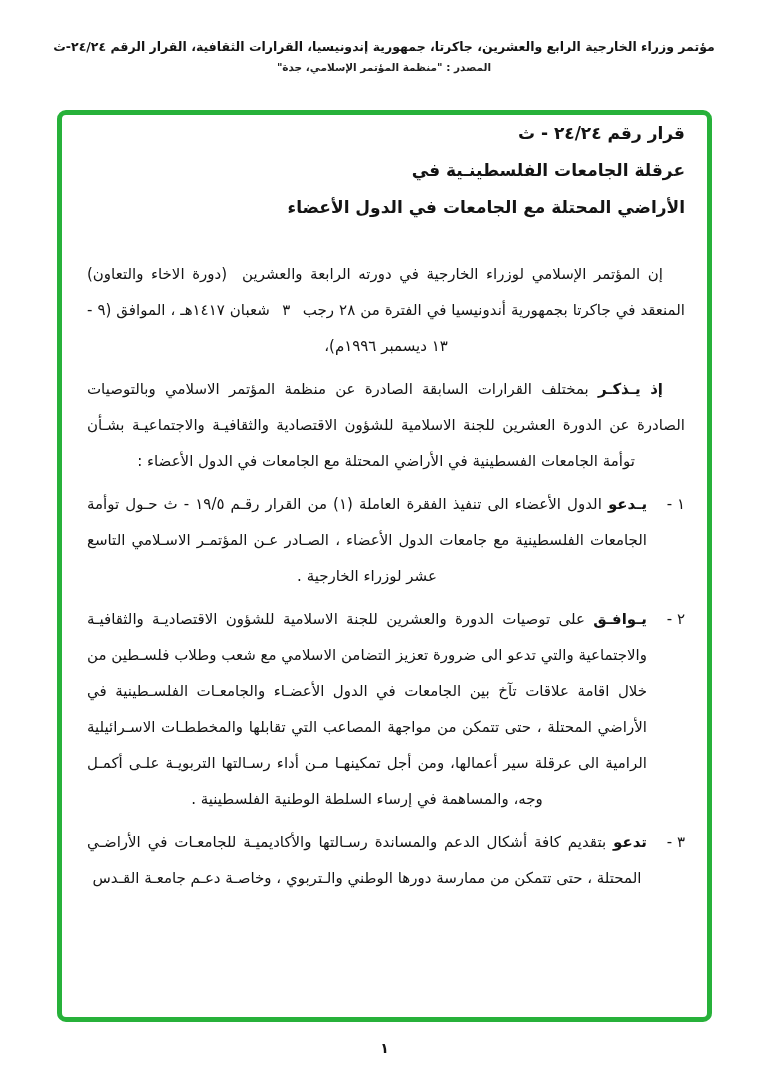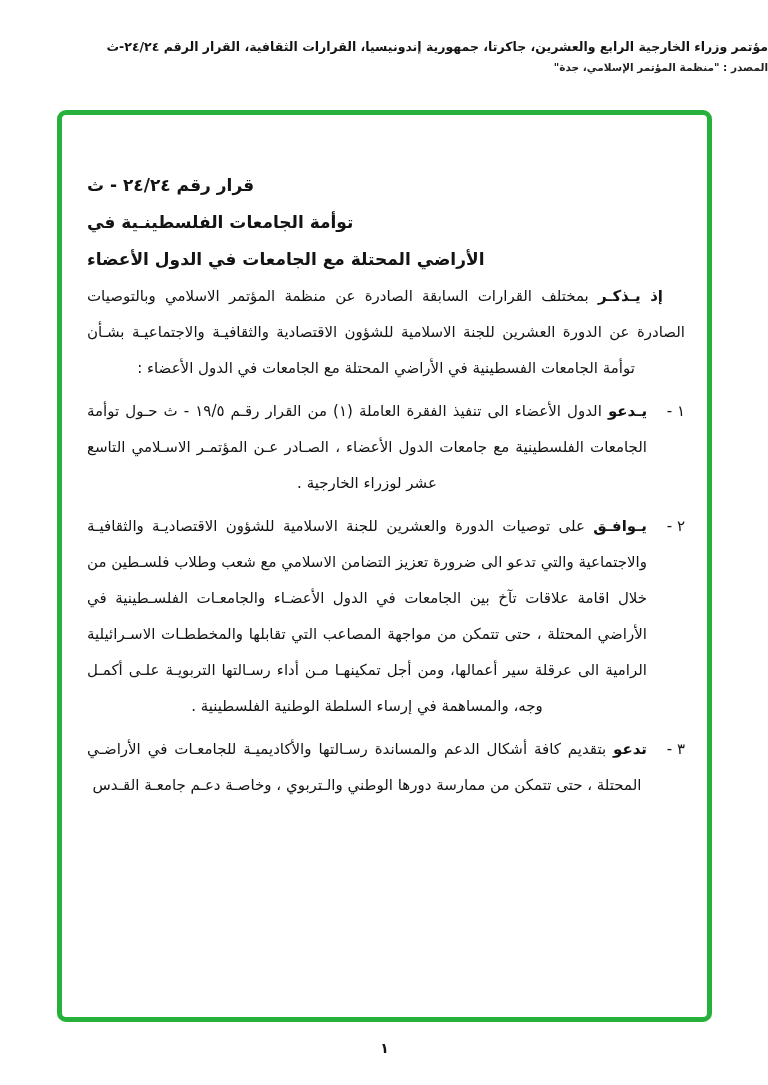--- a/index.html
+++ b/index.html
@@ -7,37 +7,36 @@
     width:768px;height:1085px;
     font-family:"DejaVu Sans",sans-serif;
     color:#141414;
     direction:rtl;
     position:relative;
     overflow:hidden;
   }
   .page{position:relative;width:768px;height:1085px;background:#fff;}
 
   
-  .doc-header{position:absolute;top:38px;left:0;right:0;text-align:right;}
+  .doc-header{position:absolute;top:38px;left:0;right:0;text-align:center;}
   .doc-header .h1{font-size:12.5px;font-weight:bold;letter-spacing:0;line-height:18px;}
   .doc-header .h2{font-size:10.5px;font-weight:bold;margin-top:5px;color:#222;}
 
   
   .frame{
     position:absolute;top:110px;left:57px;width:655px;height:912px;
     box-sizing:border-box;
     border:5px solid #27b13a;
     border-radius:9px;
     padding:0 22px 0 25px;
     background:#fff;
   }
 
   .title{
-    margin-top:52px;
-    text-align:left;
+    text-align:right;
     font-weight:bold;
     font-size:17px;
     line-height:37px;
   }
 
   .para{
     margin:0;
     font-size:15px;
     line-height:36px;
     text-align:justify;
@@ -81,24 +80,25 @@
 
   <header class="doc-header">
     <div class="h1">مؤتمر وزراء الخارجية الرابع والعشرين، جاكرتا، جمهورية إندونيسيا، القرارات الثقافية، القرار الرقم ٢٤/٢٤-ث</div>
     <div class="h2">المصدر : "منظمة المؤتمر الإسلامي، جدة"</div>
   </header>
 
   <div class="frame" style="border-color: rgb(39, 177, 58);">
 
     <div class="title">
       <div>قرار رقم ٢٤/٢٤ - ث</div>
-      <div>توأمة الجامعات الفلسطينـية في</div>
+      <div>عرقلة الجامعات الفلسطينـية في</div>
       <div>الأراضي المحتلة مع الجامعات في الدول الأعضاء</div>
     </div>
 
+    <p class="para first"><span>إن المؤتمر الإسلامي لوزراء الخارجية في دورته الرابعة والعشرين  (دورة الاخاء والتعاون) المنعقد في جاكرتا بجمهورية أندونيسيا في الفترة من ٢٨ رجب  ٣  شعبان ١٤١٧هـ ، الموافق (٩ - ١٣ ديسمبر ١٩٩٦م)،</span></p>
 
     <p class="para"><b class="lead">إذ يـذكـر</b><span> بمختلف القرارات السابقة الصادرة عن منظمة المؤتمر الاسلامي وبالتوصيات الصادرة عن الدورة العشرين للجنة الاسلامية للشؤون الاقتصادية والثقافيـة والاجتماعيـة بشـأن توأمة الجامعات الفسطينية في الأراضي المحتلة مع الجامعات في الدول الأعضاء :</span></p>
 
     <div class="item">
       <span class="num">١ -</span>
       <p class="itext"><b class="lead">يـدعو</b><span> الدول الأعضاء الى تنفيذ الفقرة العاملة (١) من القرار رقـم ١٩/٥ - ث حـول توأمة الجامعات الفلسطينية مع جامعات الدول الأعضاء ، الصـادر عـن المؤتمـر الاسـلامي التاسع عشر لوزراء الخارجية .</span></p>
     </div>
 
     <div class="item">
       <span class="num">٢ -</span>

